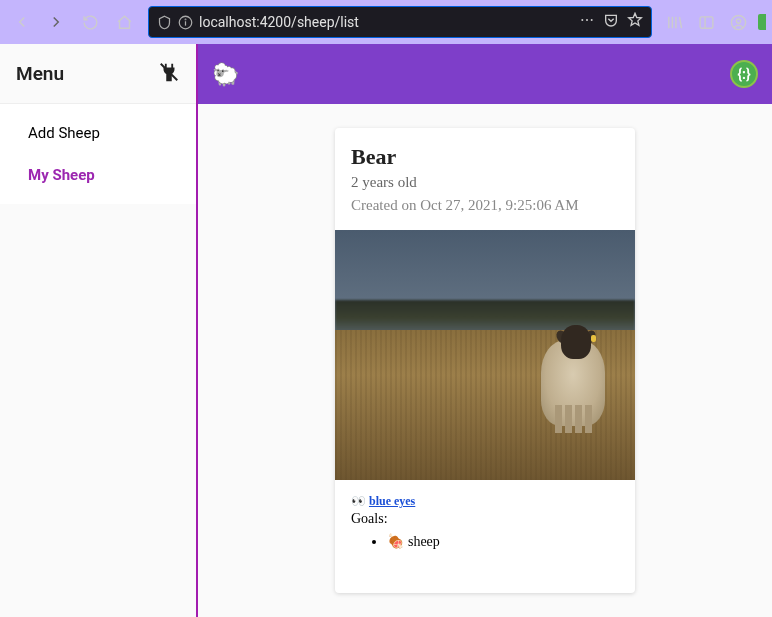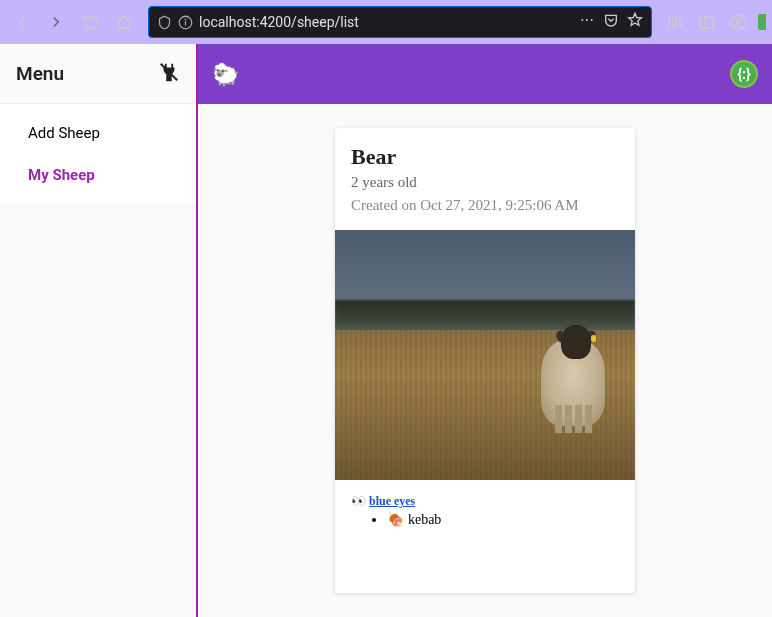--- a/index.html
+++ b/index.html
@@ -202,23 +202,24 @@
               <div class="leg l2"></div>
               <div class="leg l3"></div>
               <div class="leg l4"></div>
           </div>
         </div>
         <div class="card-footer">
           <div class="eyes-line">
             <span>👀</span>
             <a href="#" class="eyes-link">blue eyes</a>
           </div>
+          <div class="goals-label">Goals:</div>
           <ul class="goals-list">
             <li>
               <span>🍖</span>
-              <span>kebab</span>
+              <span>sheep</span>
             </li>
           </ul>
         </div>
       </div>
     </div>
   </main>
 </div>
 
 </body></html>

